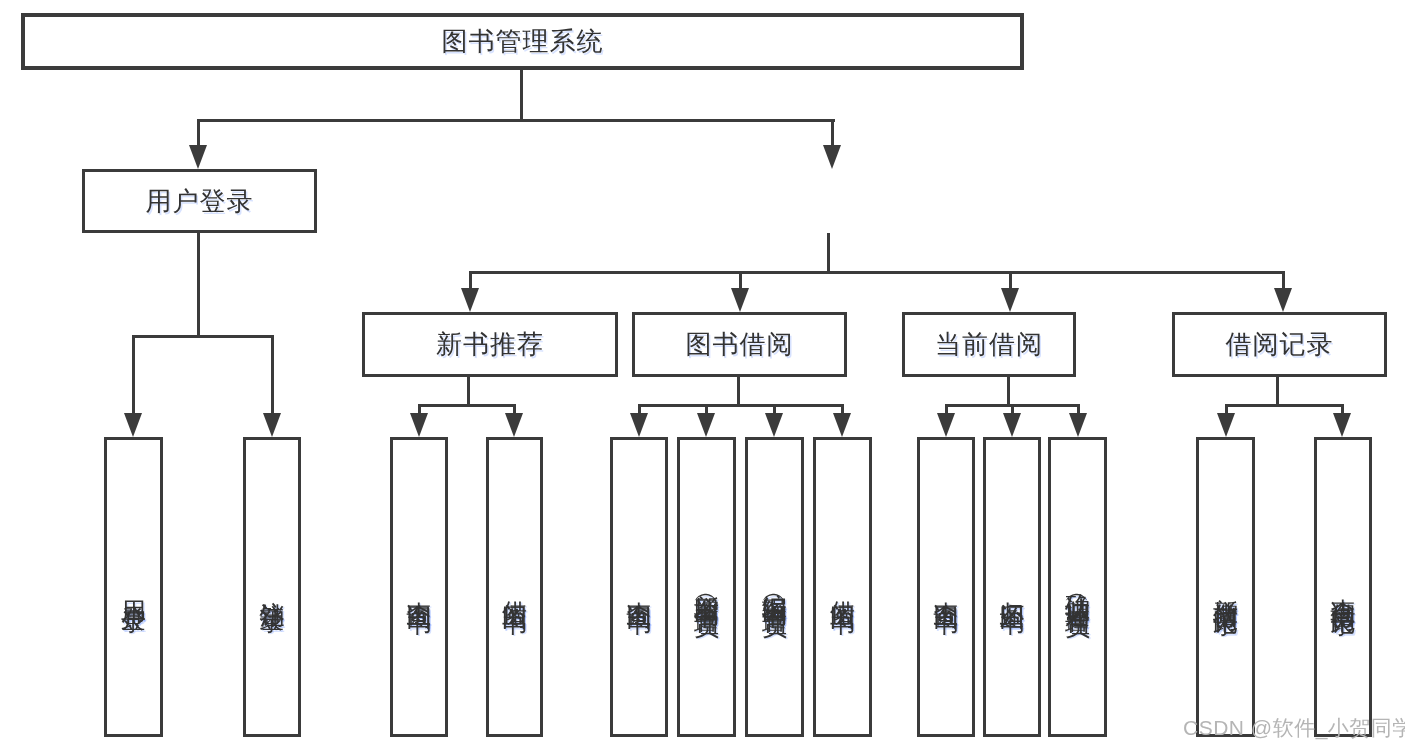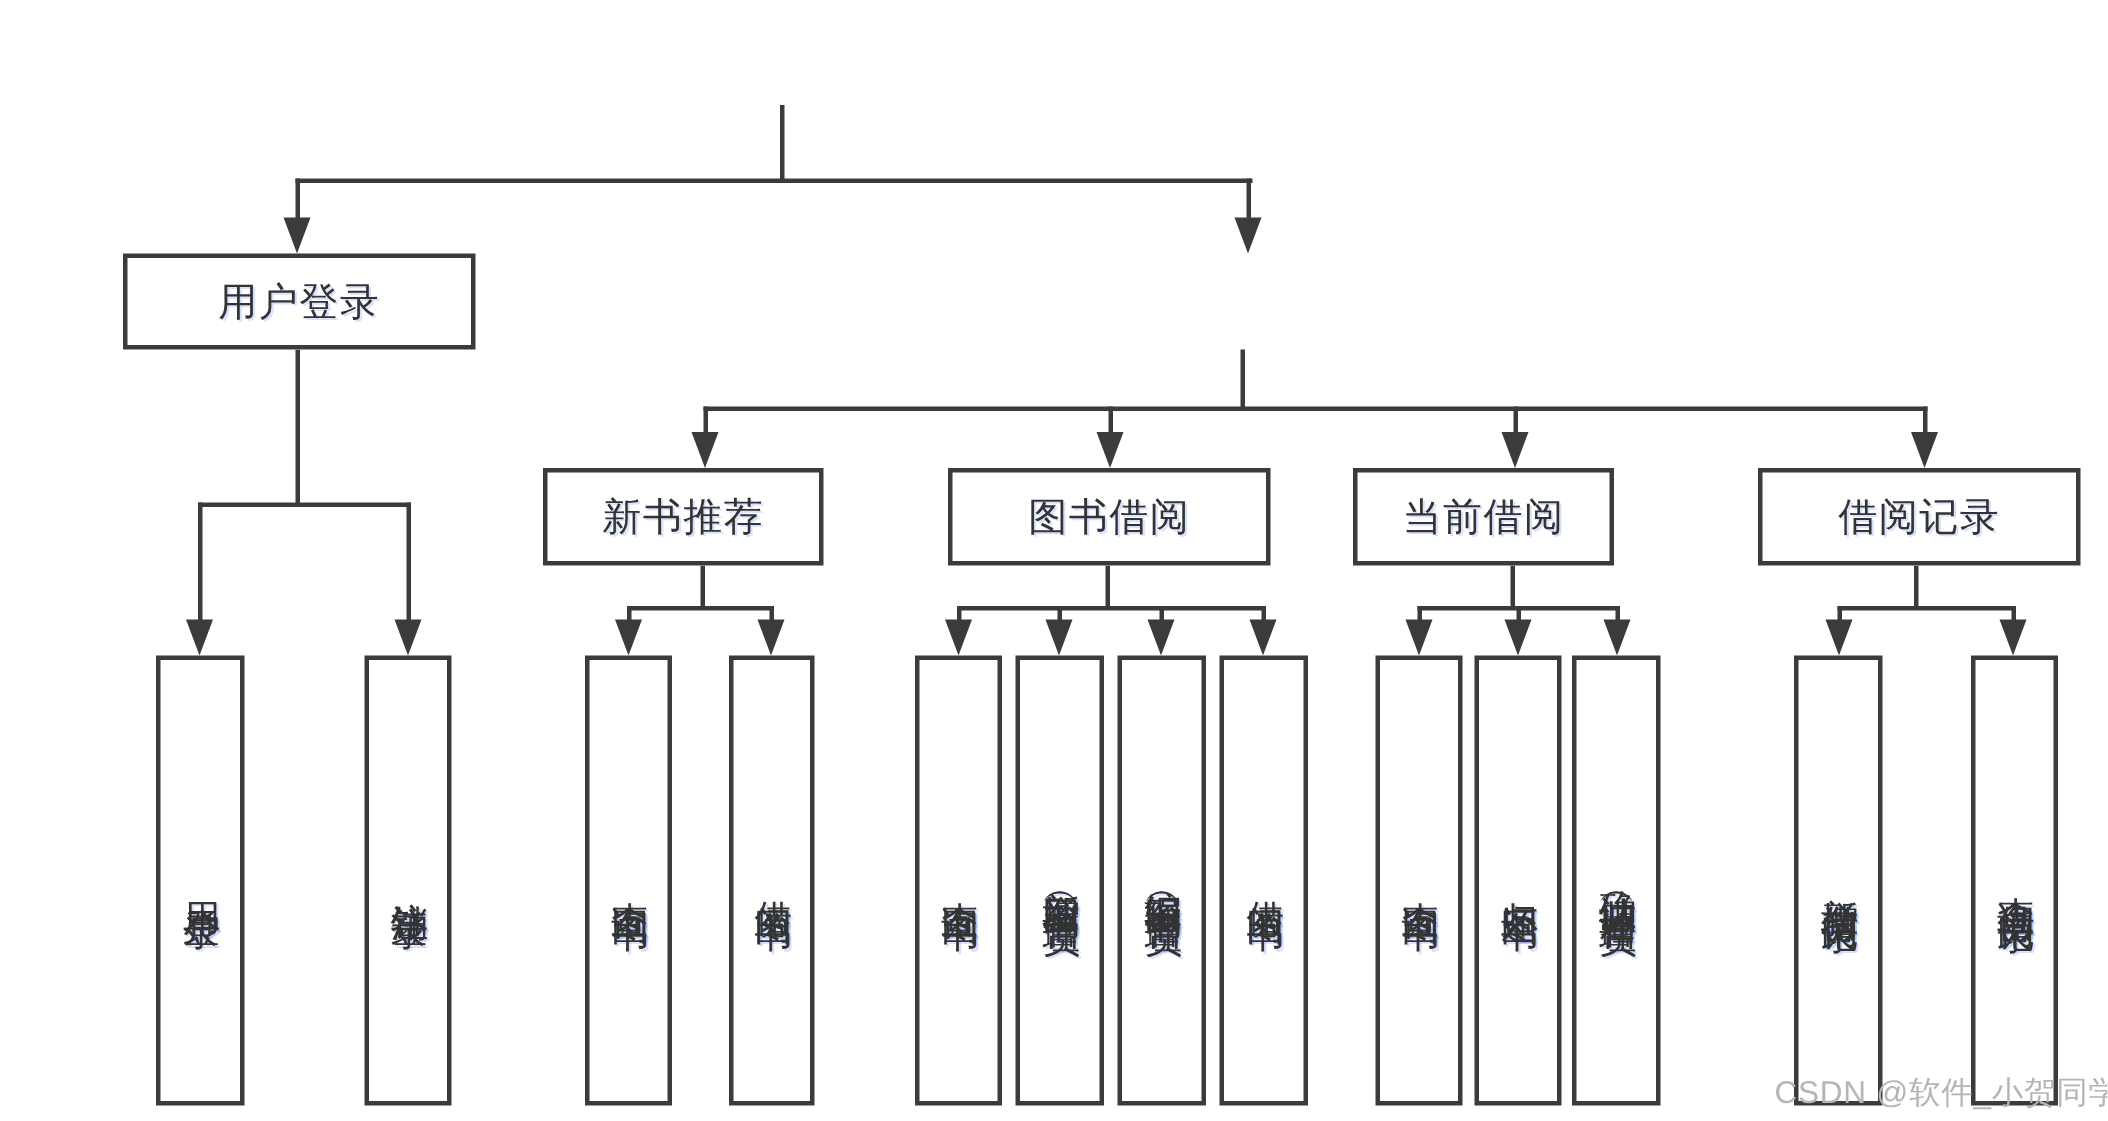--- a/index.html
+++ b/index.html
@@ -97,27 +97,30 @@
   <div class="vline" style="left:1077px;top:404px;height:12px"></div>
   <div class="arrow" style="left:1069px;top:413px"></div>
 
   <div class="vline" style="left:1276px;top:377px;height:29px"></div>
   <div class="hline" style="left:1225px;top:404px;width:119px"></div>
   <div class="vline" style="left:1225px;top:404px;height:12px"></div>
   <div class="arrow" style="left:1217px;top:413px"></div>
   <div class="vline" style="left:1341px;top:404px;height:12px"></div>
   <div class="arrow" style="left:1333px;top:413px"></div>
 
+  <div class="node node-h node-root" style="left:21px;top:13px;width:1003px;height:57px">
+    <span>图书管理系统</span>
+  </div>
 
   <div class="node node-h" style="left:82px;top:169px;width:235px;height:64px">
     <span>用户登录</span>
   </div>
 
 
-  <div class="node node-h" style="left:362px;top:312px;width:187px;height:65px">
+  <div class="node node-h" style="left:362px;top:312px;width:256px;height:65px">
     <span>新书推荐</span>
   </div>
 
   <div class="node node-h" style="left:632px;top:312px;width:215px;height:65px">
     <span>图书借阅</span>
   </div>
 
   <div class="node node-h" style="left:902px;top:312px;width:174px;height:65px">
     <span>当前借阅</span>
   </div>

